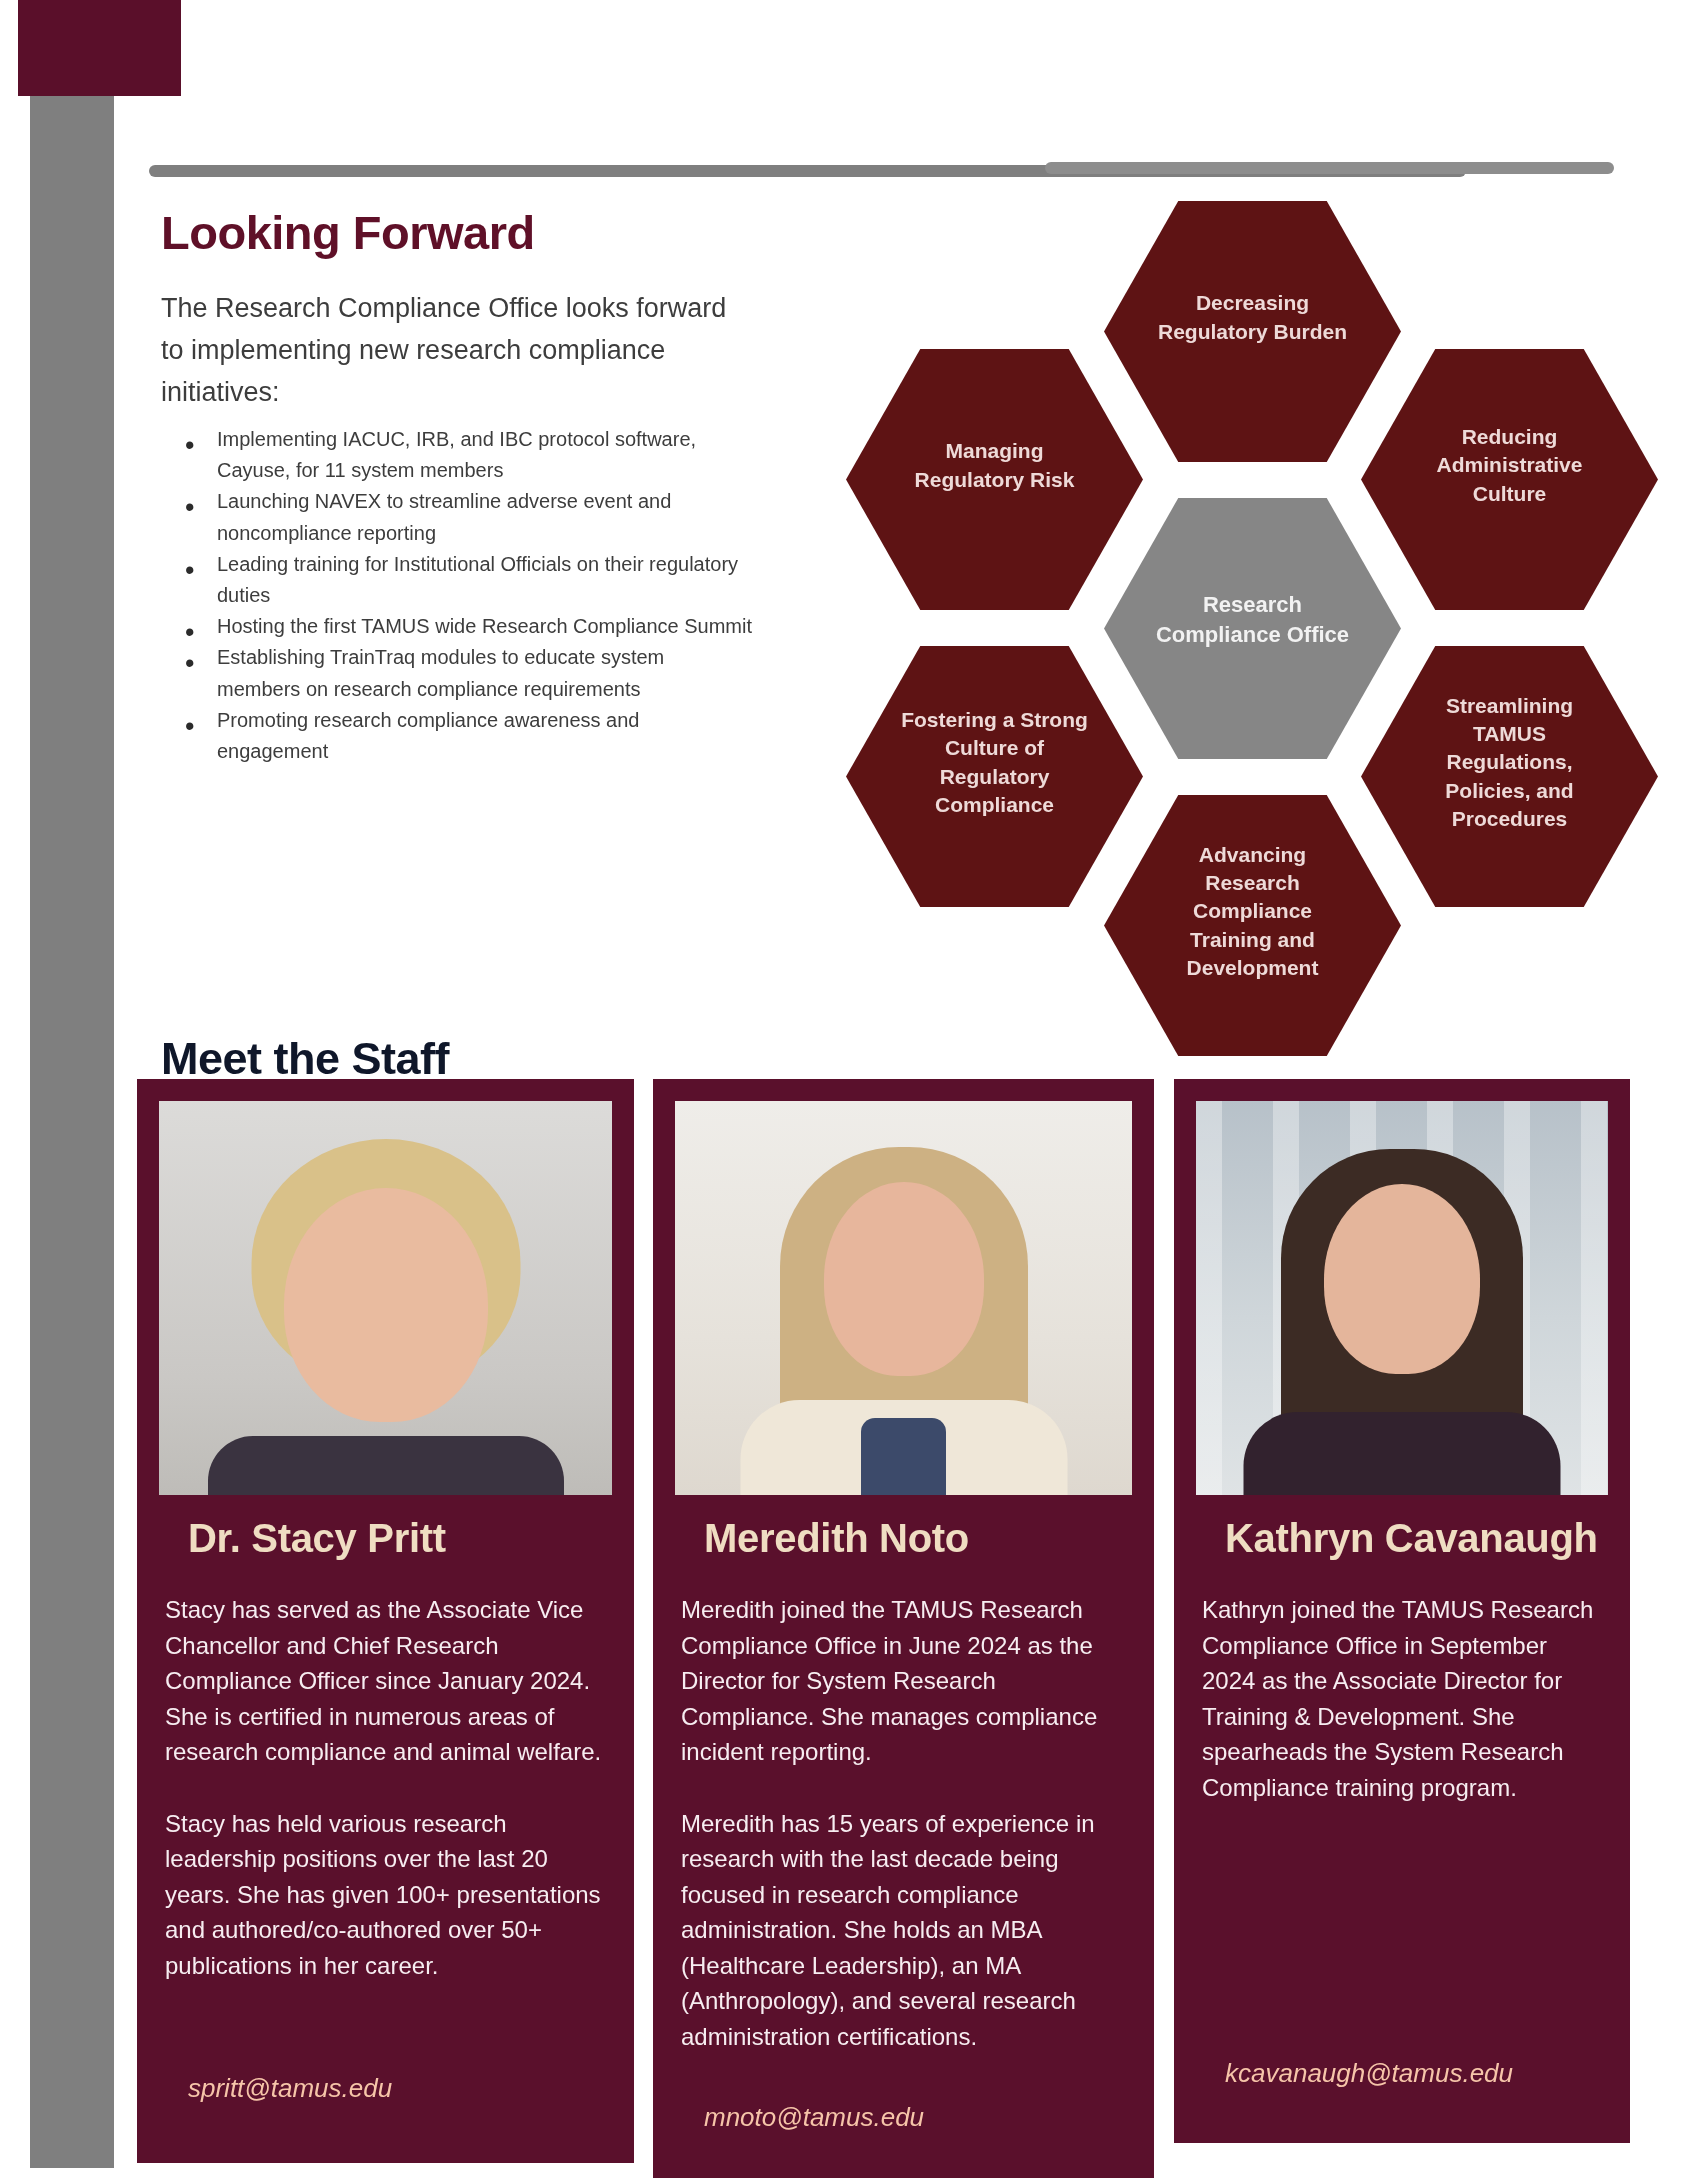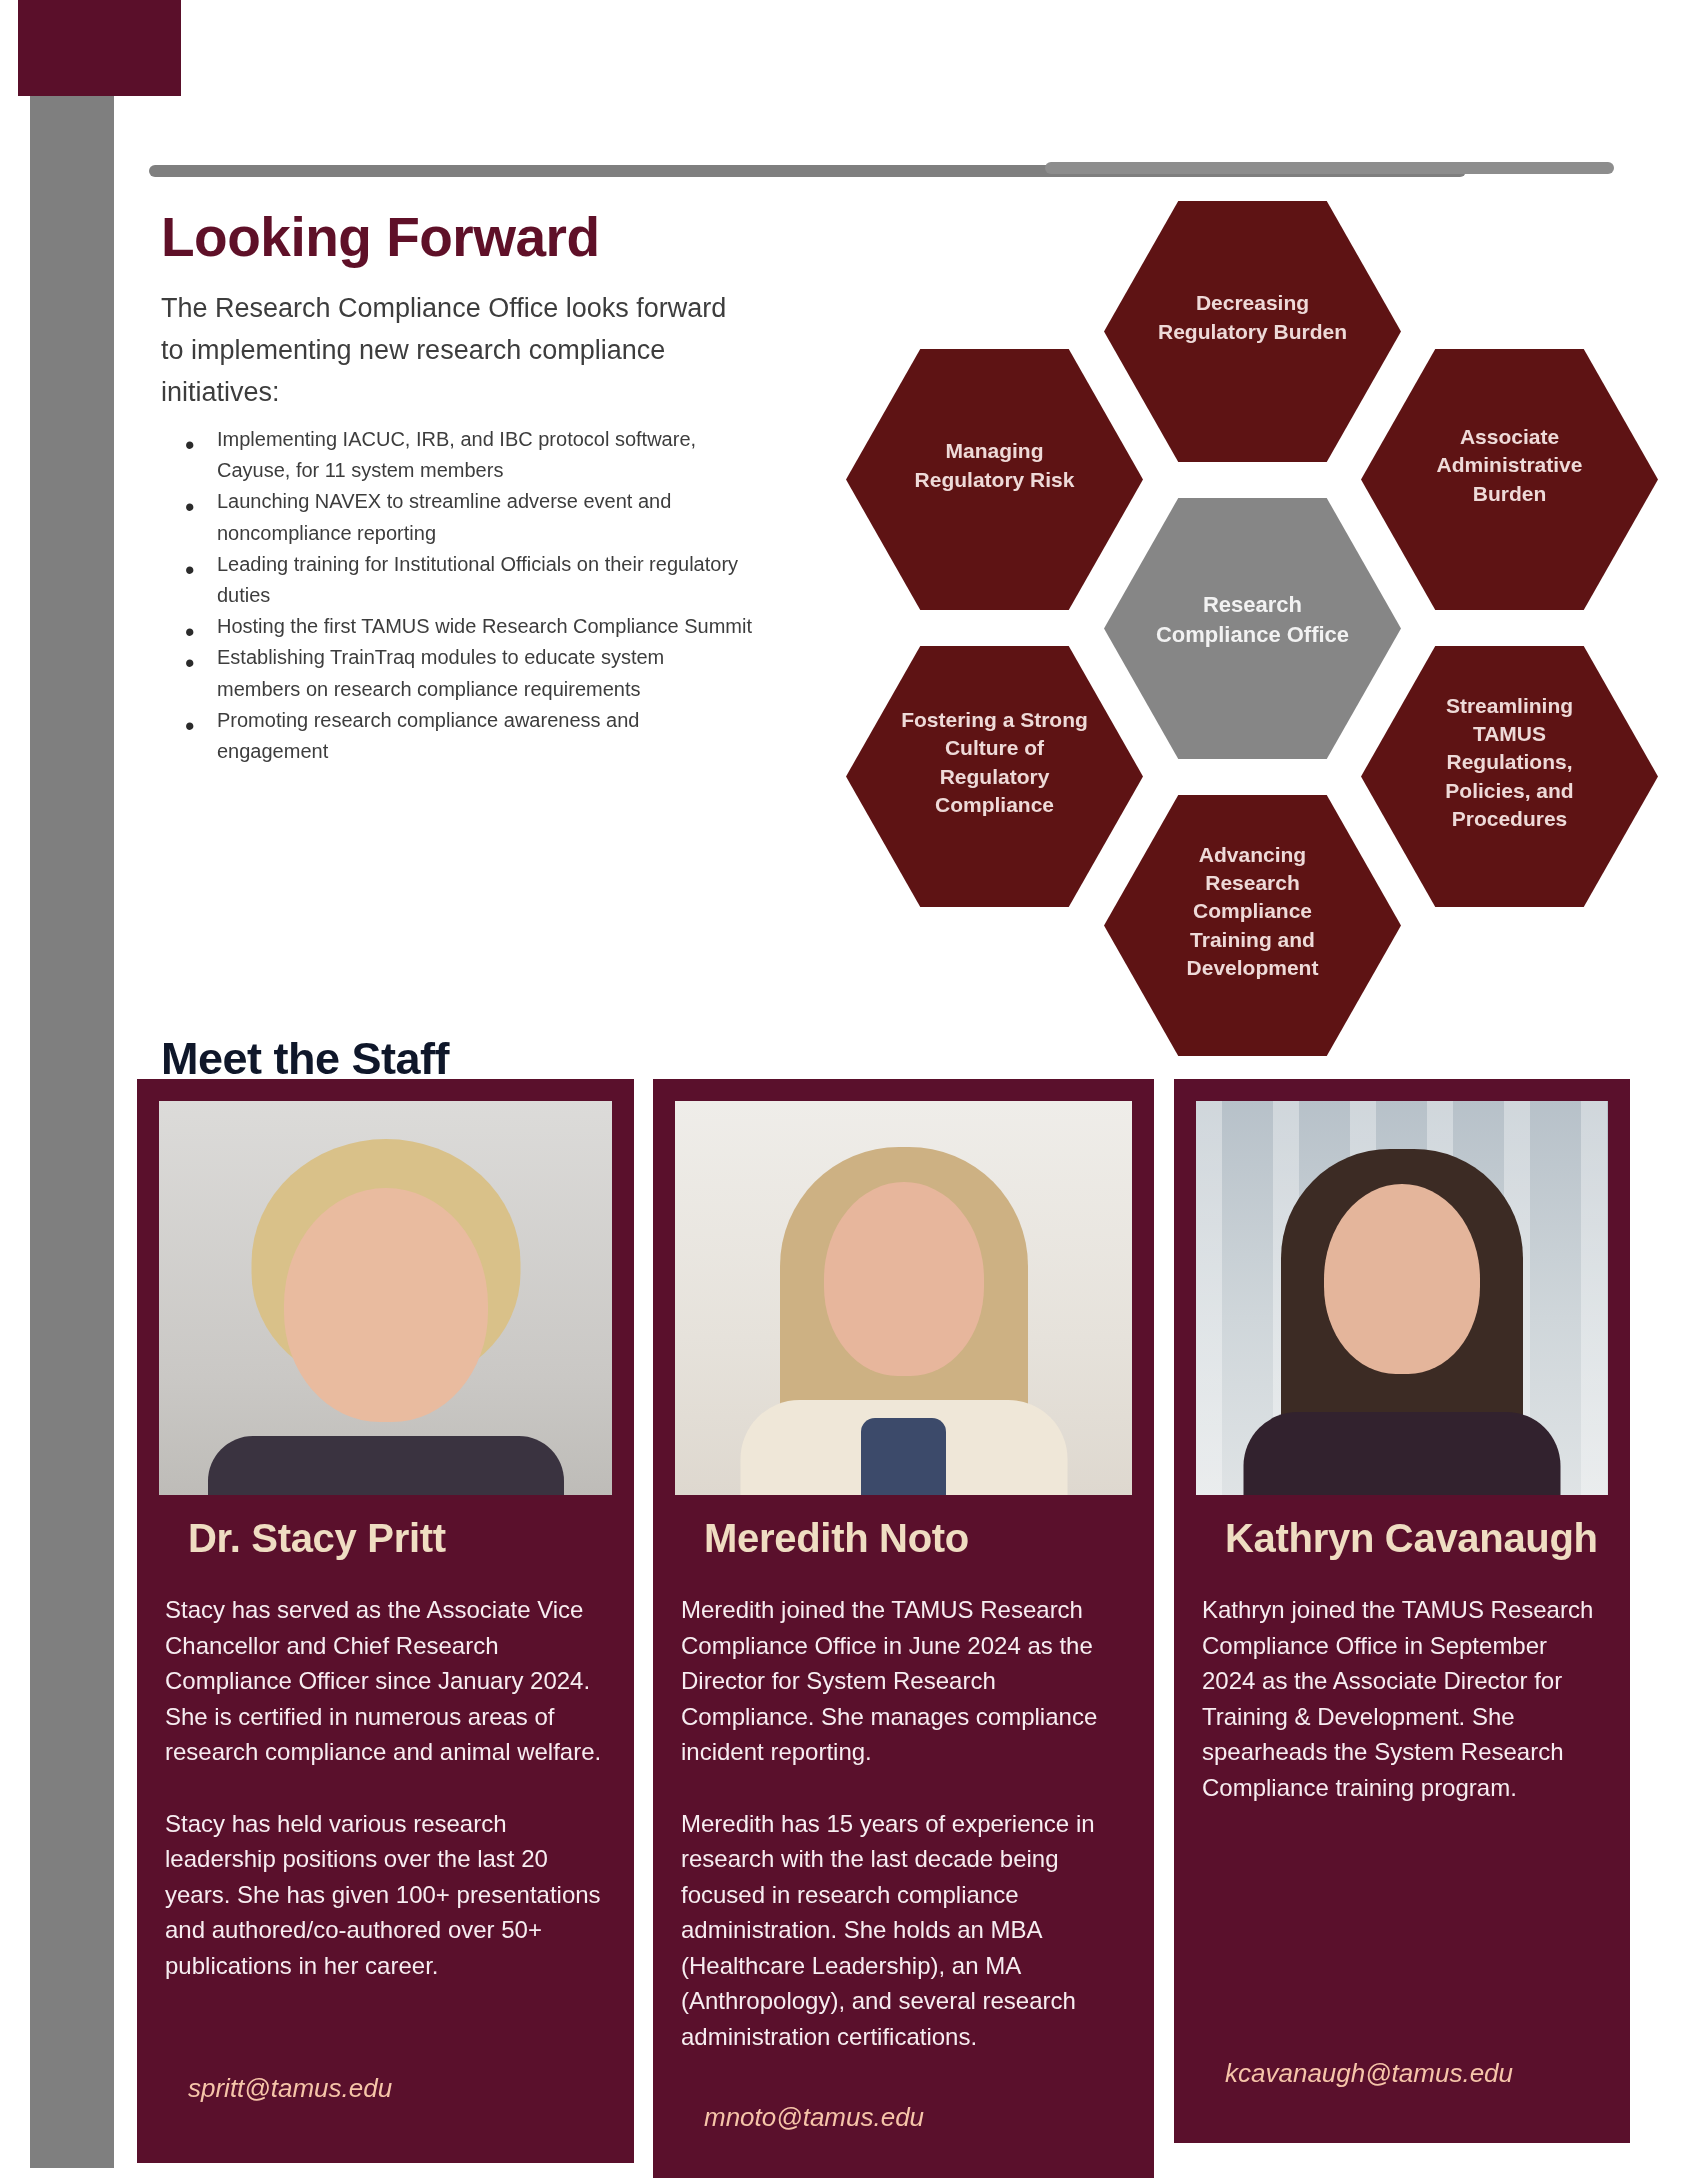--- a/index.html
+++ b/index.html
@@ -11,21 +11,21 @@
 
   
   .corner-block { position:absolute; left:18px; top:0; width:163px; height:96px; background:#5a0f2a; }
   .side-bar     { position:absolute; left:30px; top:96px; width:84px; height:2072px; background:#7f7f7f; }
   .top-rule     { position:absolute; left:149px; top:165px; width:1317px; height:12px; background:#7f7f7f; border-radius:7px; }
   .top-rule-light { position:absolute; left:896px; top:-3px; width:569px; height:12px; background:#8d8d8d; border-radius:7px; }
 
   
   .lf-title {
     position:absolute; left:161px; top:205px; color:#5f1028;
-    font-size:55px; font-weight:800; letter-spacing:-0.5px;
+    font-size:47px; font-weight:800; letter-spacing:-0.5px;
   }
   .lf-intro {
     position:absolute; left:161px; top:287px; width:586px;
     font-size:27px; line-height:1.56; color:#3d3d3d;
   }
   .lf-list {
     position:absolute; left:183px; top:424px; width:594px; list-style:none;
   }
   .lf-list li {
     position:relative; padding-left:34px; width:569px;
@@ -135,21 +135,21 @@
   <li>Promoting research compliance awareness and engagement</li>
 </ul>
 
 <div class="hex maroon hex-top">
   <span class="hex-label">Decreasing Regulatory Burden</span>
 </div>
 <div class="hex maroon hex-ul">
   <span class="hex-label">Managing Regulatory Risk</span>
 </div>
 <div class="hex maroon hex-ur">
-  <span class="hex-label">Associate Administrative Burden</span>
+  <span class="hex-label">Reducing Administrative Culture</span>
 </div>
 <div class="hex gray hex-center">
   <span class="hex-label">Research Compliance Office</span>
 </div>
 <div class="hex maroon hex-ll">
   <span class="hex-label">Fostering a Strong Culture of Regulatory Compliance</span>
 </div>
 <div class="hex maroon hex-lr">
   <span class="hex-label">Streamlining TAMUS Regulations, Policies, and Procedures</span>
 </div>

